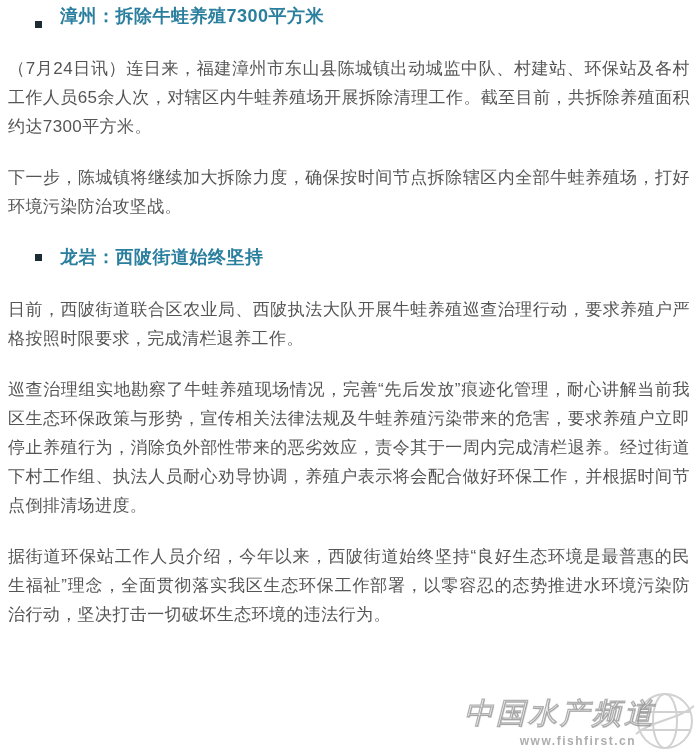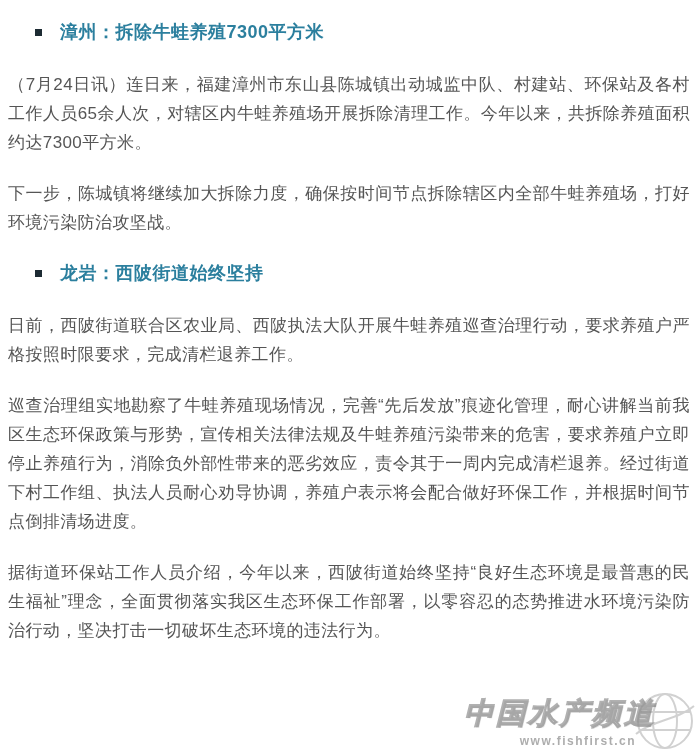--- a/index.html
+++ b/index.html
@@ -23,21 +23,22 @@
     display: flex;
     align-items: center;
     margin: 24px 10px 26px 27px;
     font-size: 18px;
     line-height: 24px;
     font-weight: bold;
     color: #2b7f9e;
     letter-spacing: 0.5px;
   }
   .heading.first {
-    margin-top: 20px;
+    margin-top: 4px;
+    align-items: flex-end;
   }
   .bullet {
     display: inline-block;
     width: 7px;
     height: 7px;
     background: #1d2b33;
     margin-right: 18px;
     flex: 0 0 auto;
   }
   .para {
@@ -64,21 +65,21 @@
     position: absolute;
     right: 0;
     bottom: 0;
     opacity: 0.45;
   }
   .wm-text {
     position: absolute;
     right: 40px;
     bottom: 18px;
     font-size: 29px;
-    font-weight: bold;
+    font-weight: normal;
     font-style: italic;
     white-space: nowrap;
     letter-spacing: 3px;
     color: rgba(255,255,255,0.15);
     -webkit-text-stroke: 1.3px rgba(125,125,125,0.6);
     text-shadow: 1px 1px 0 rgba(170,170,170,0.35);
     text-align: center;
   }
   .wm-url {
     position: absolute;
@@ -94,21 +95,21 @@
 </head>
 <body>
 
 <div class="doc">
 
   <div class="heading first">
     <span class="bullet"></span>
     <span>漳州：拆除牛蛙养殖7300平方米</span>
   </div>
 
-  <p class="para">（7月24日讯）连日来，福建漳州市东山县陈城镇出动城监中队、村建站、环保站及各村工作人员65余人次，对辖区内牛蛙养殖场开展拆除清理工作。今年以来，共拆除养殖面积约达7300平方米。</p>
+  <p class="para">（7月24日讯）连日来，福建漳州市东山县陈城镇出动城监中队、村建站、环保站及各村工作人员65余人次，对辖区内牛蛙养殖场开展拆除清理工作。截至目前，共拆除养殖面积约达7300平方米。</p>
 
 
   <p class="para">下一步，陈城镇将继续加大拆除力度，确保按时间节点拆除辖区内全部牛蛙养殖场，打好环境污染防治攻坚战。</p>
 
   <div class="heading">
     <span class="bullet"></span>
     <span>龙岩：西陂街道始终坚持</span>
   </div>
 
   <p class="para">日前，西陂街道联合区农业局、西陂执法大队开展牛蛙养殖巡查治理行动，要求养殖户严格按照时限要求，完成清栏退养工作。</p>

